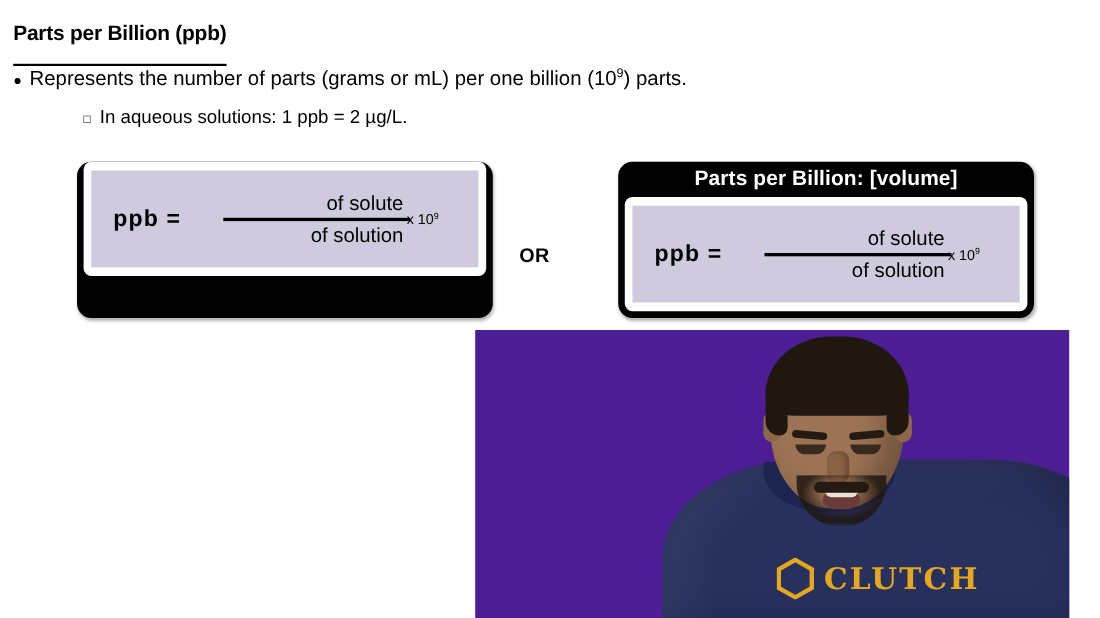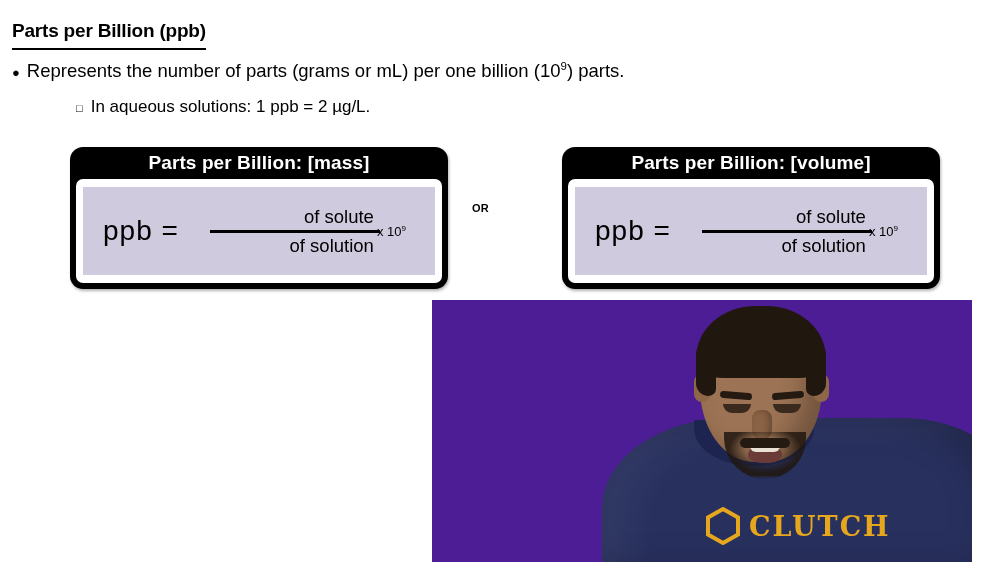--- a/index.html
+++ b/index.html
@@ -19,21 +19,21 @@
 
   
   #slide-heading {
     position: absolute;
     left: 12px;
     top: 20px;
     font-size: 19px;
     font-weight: bold;
     letter-spacing: -0.2px;
     border-bottom: 2px solid #000;
-    padding-bottom: 6px;
+    padding-bottom: 16px;
     display: inline-block;
     white-space: nowrap;
   }
 
   #bullet-level1 {
     position: absolute;
     left: 12px;
     top: 60px;
     font-size: 18.5px;
     white-space: nowrap;
@@ -102,22 +102,22 @@
     background: #cfcadd;
     height: 100%;
     box-sizing: border-box;
     display: flex;
     align-items: center;
     padding-left: 20px;
     position: relative;
   }
 
   .formula-lhs {
-    font-size: 28px;
-    font-weight: normal;
+    font-size: 21px;
+    font-weight: bold;
     white-space: nowrap;
     letter-spacing: 1px;
     margin-right: 6px;
   }
 
   .fraction-wrap {
     display: flex;
     align-items: center;
     flex: 1;
     justify-content: center;
@@ -148,22 +148,22 @@
   .multiplier {
     font-size: 13px;
     white-space: nowrap;
     margin-left: -3px;
     align-self: center;
   }
 
   #or-label {
     position: absolute;
     left: 472px;
-    top: 202px;
-    font-size: 11px;
+    top: 222px;
+    font-size: 18px;
     font-weight: bold;
     letter-spacing: 0.3px;
   }
 
   
   #instructor-video {
     position: absolute;
     left: 432px;
     top: 300px;
     width: 540px;
@@ -293,21 +293,20 @@
     <span>Represents the number of parts (grams or mL) per one billion (10</span><sup class="exp">9</sup><span>) parts.</span>
   </span>
 </div>
 
 <div id="bullet-level2">
   <span class="bullet-glyph-sq">□</span>
   <span>In aqueous solutions: 1 ppb = 2 µg/L.</span>
 </div>
 
 <div class="formula-box" id="formula-box-mass">
-  <div class="formula-title">Parts per Billion: [mass]</div>
   <div class="formula-inner">
     <div class="formula-body">
       <span class="formula-lhs">ppb  =</span>
       <span class="fraction-wrap">
         <span class="fraction">
           <span class="numer">of solute</span>
           <span class="fbar"></span>
           <span class="denom">of solution</span>
         </span>
         <span class="multiplier"><span>x 10</span><sup class="exp">9</sup></span>

